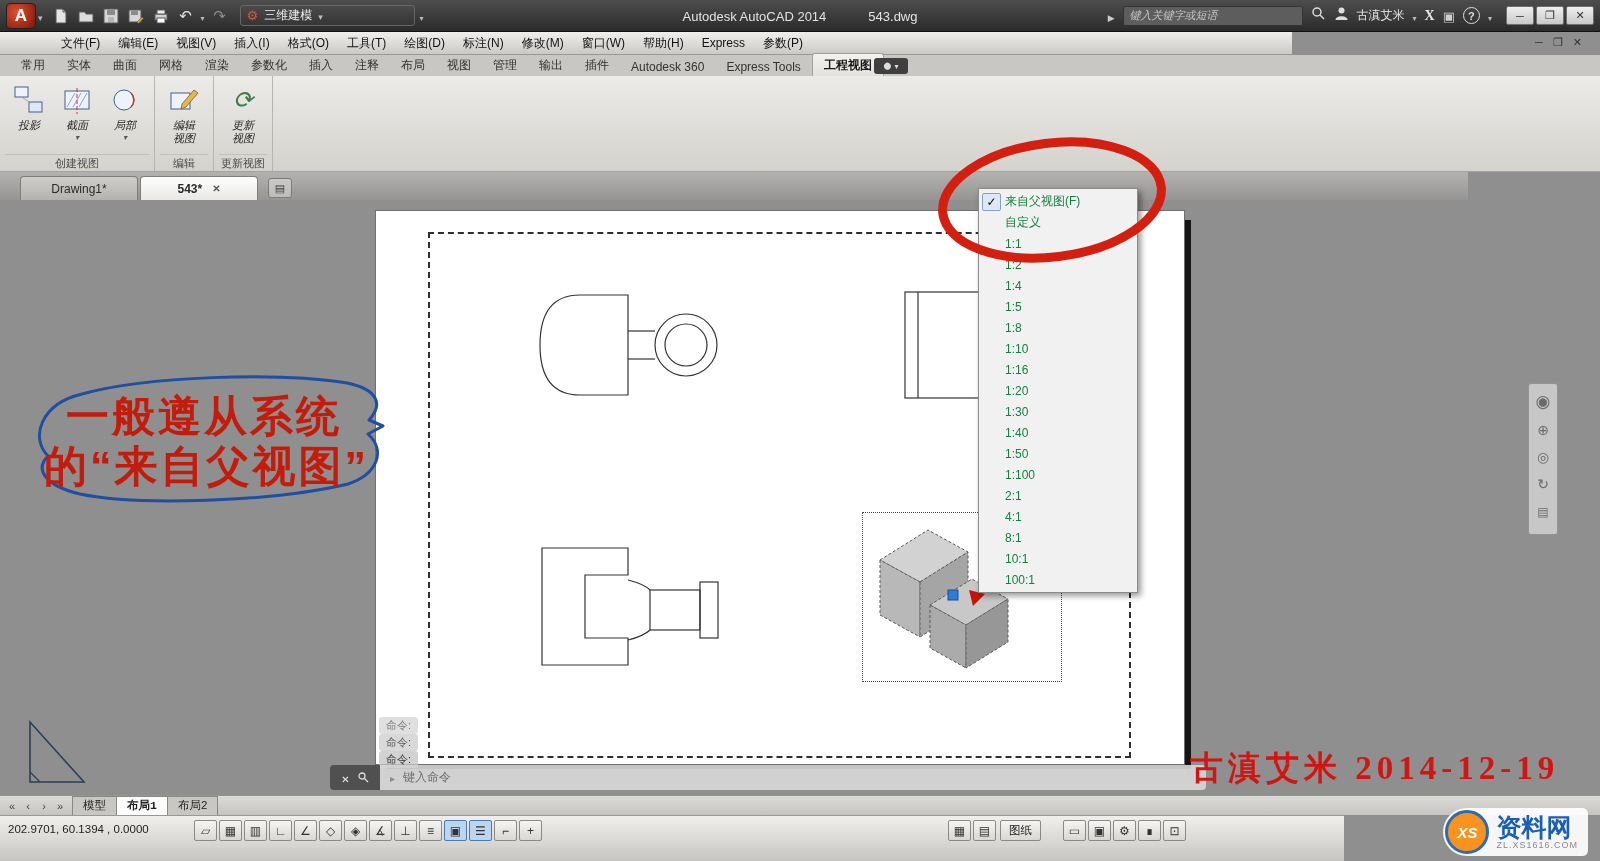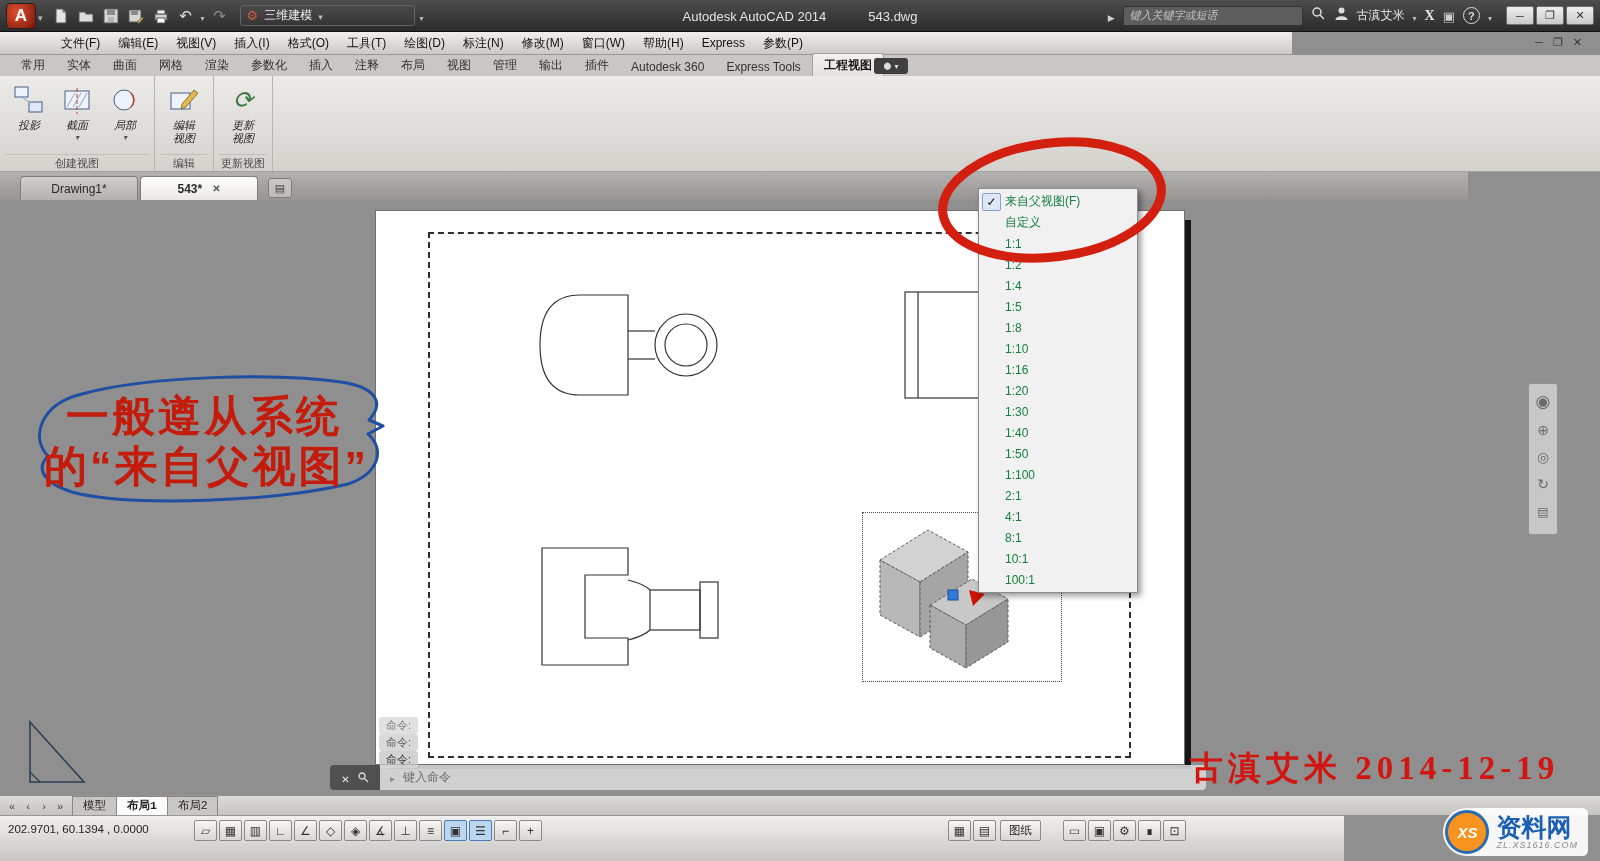--- a/index.html
+++ b/index.html
@@ -159,21 +159,21 @@
   .sb-spacer { flex:1; }
   .sb-gap { width:14px; }
 
   
   .watermark { position:absolute; right:12px; bottom:5px; z-index:80; display:flex; align-items:center; gap:7px;
     background:rgba(255,255,255,.92); border-radius:26px 6px 6px 26px; padding:2px 10px 2px 2px; }
   .wm-logo { width:44px; height:44px; border-radius:50%; background:#f7931e; border:3px solid #2b6cb0;
     color:#fff; font-weight:bold; font-style:italic; font-size:15px;
     display:flex; align-items:center; justify-content:center; }
   .wm-title { font-size:25px; font-weight:bold; color:#1a5fb4; line-height:1; }
-  .wm-sub { font-size:9px; color:#8a8a8a; letter-spacing:1px;font-style:italic; }
+  .wm-sub { font-size:9px; color:#8a8a8a; letter-spacing:1px; }
 </style>
 </head>
 <body>
 
 <div class="screen">
 
   <div class="titlebar">
     <div class="acad-logo">A</div>
     <span class="logo-drop"></span>
     <div class="qat">

